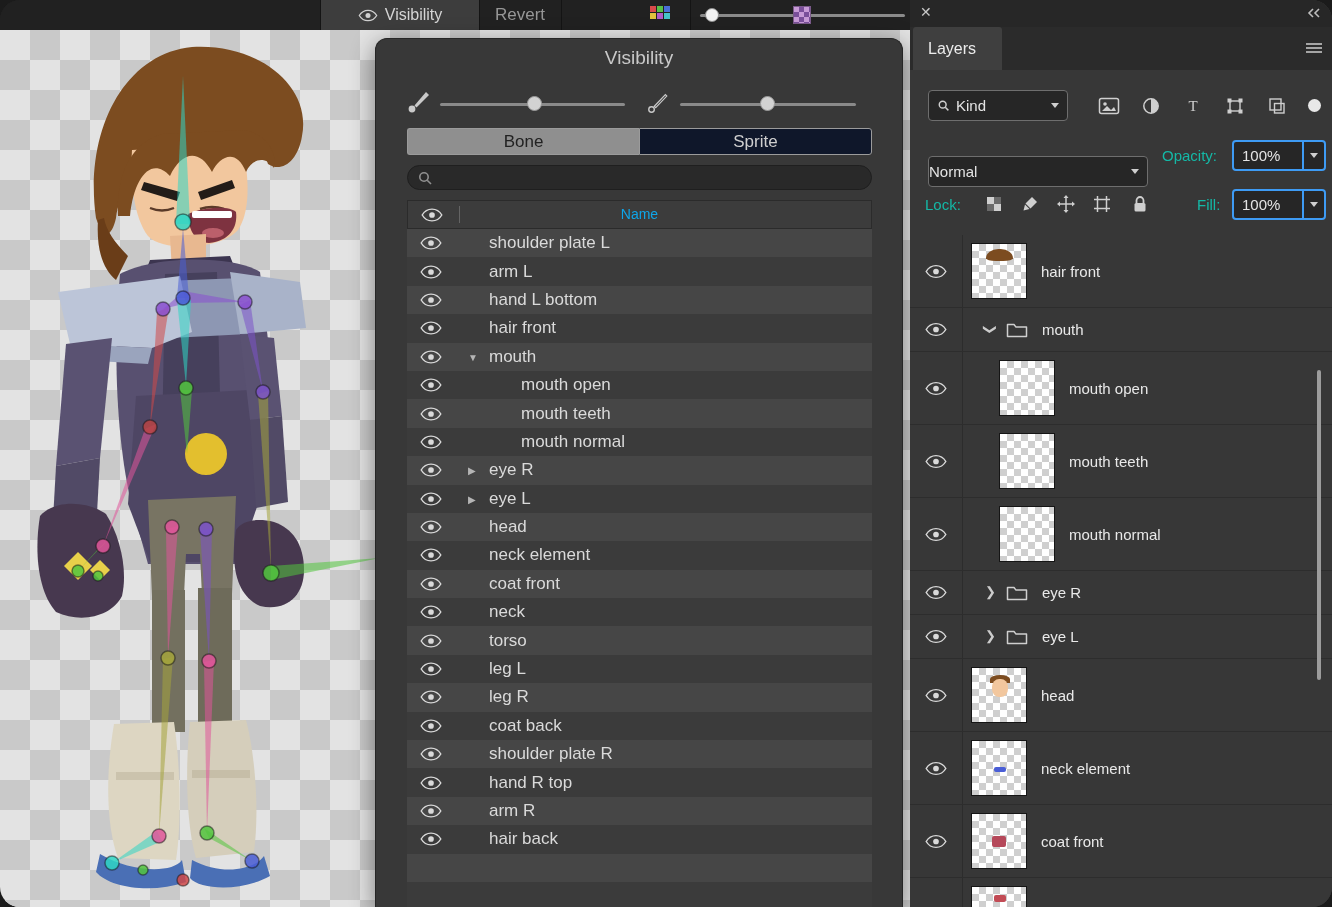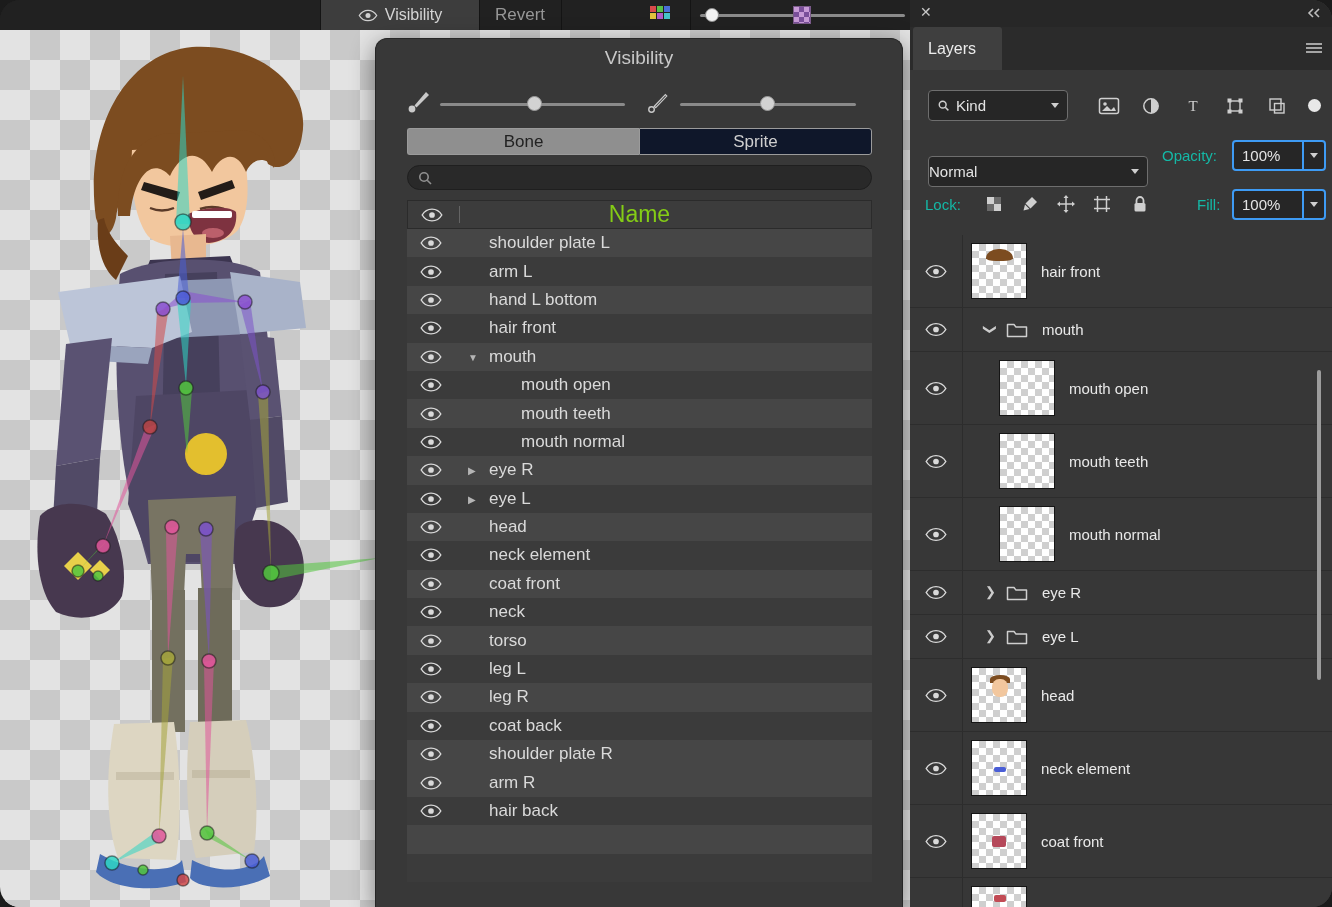--- a/index.html
+++ b/index.html
@@ -57,21 +57,21 @@
   .seg-btn:last-child{border-radius:0 3px 3px 0;}
   .vis-search{position:absolute;left:31px;top:126px;width:465px;height:25px;background:#292929;
     border:1px solid #1f1f1f;border-radius:13px;box-sizing:border-box;}
   .vis-search input{position:absolute;left:28px;top:1px;width:420px;height:21px;background:transparent;
     border:none;outline:none;color:#dddddd;font-size:14px;font-family:"Liberation Sans",sans-serif;}
   .mag{position:absolute;left:9px;top:4px;}
   .vis-header{position:absolute;left:31px;top:161px;width:465px;height:29px;background:#3c3c3c;
     border:1px solid #2b2b2b;box-sizing:border-box;}
   .hdr-eye{position:absolute;left:13px;top:50%;transform:translateY(-50%);display:flex;}
   .hdr-div{position:absolute;left:51px;top:5px;bottom:5px;width:1px;background:#646464;}
-  .hdr-name{display:block;width:100%;text-align:center;line-height:27px;font-size:23px;color:#84cc16;}
+  .hdr-name{display:block;width:100%;text-align:center;line-height:27px;font-size:14px;color:#0ea5e9;}
   .vis-rows{position:absolute;left:31px;top:190px;width:465px;bottom:0;overflow:hidden;}
   .vis-row{position:relative;height:28.4px;}
   .vis-row.odd{background:#464646;}
   .vis-row.even{background:#3b3b3b;}
   .row-eye{position:absolute;left:13px;top:50%;transform:translateY(-50%);display:flex;}
   .tri{position:absolute;left:61px;top:50%;transform:translateY(-50%);font-size:10px;color:#b5b5b5;}
   .vis-label{position:absolute;left:82px;top:50%;transform:translateY(-50%);font-size:17px;color:#dadada;white-space:nowrap;}
   .vis-label.ind1{left:114px;}
   .eyesvg{width:22px;height:15px;display:block;}
   
@@ -450,20 +450,29 @@
         </div>
         <div class="vis-row odd">
           <span class="row-eye">
             <svg class="eyesvg" viewBox="0 0 24 16">
               <path d="M12 1.6C6.6 1.6 2.9 5.3 1.3 8c1.6 2.7 5.3 6.4 10.7 6.4S21.1 10.7 22.7 8C21.1 5.3 17.4 1.6 12 1.6Z" fill="none" stroke="#d9d9d9" stroke-width="1.6"></path>
               <circle cx="12" cy="8" r="3.1" fill="#d9d9d9"></circle>
             </svg>
           </span>
           <span class="vis-label ind0">shoulder plate R</span>
         </div>
+        <div class="vis-row even">
+          <span class="row-eye">
+            <svg class="eyesvg" viewBox="0 0 24 16">
+              <path d="M12 1.6C6.6 1.6 2.9 5.3 1.3 8c1.6 2.7 5.3 6.4 10.7 6.4S21.1 10.7 22.7 8C21.1 5.3 17.4 1.6 12 1.6Z" fill="none" stroke="#d9d9d9" stroke-width="1.6"></path>
+              <circle cx="12" cy="8" r="3.1" fill="#d9d9d9"></circle>
+            </svg>
+          </span>
+          <span class="vis-label ind0">hand R top</span>
+        </div>
         <div class="vis-row odd">
           <span class="row-eye">
             <svg class="eyesvg" viewBox="0 0 24 16">
               <path d="M12 1.6C6.6 1.6 2.9 5.3 1.3 8c1.6 2.7 5.3 6.4 10.7 6.4S21.1 10.7 22.7 8C21.1 5.3 17.4 1.6 12 1.6Z" fill="none" stroke="#d9d9d9" stroke-width="1.6"></path>
               <circle cx="12" cy="8" r="3.1" fill="#d9d9d9"></circle>
             </svg>
           </span>
           <span class="vis-label ind0">arm R</span>
         </div>
         <div class="vis-row even">

